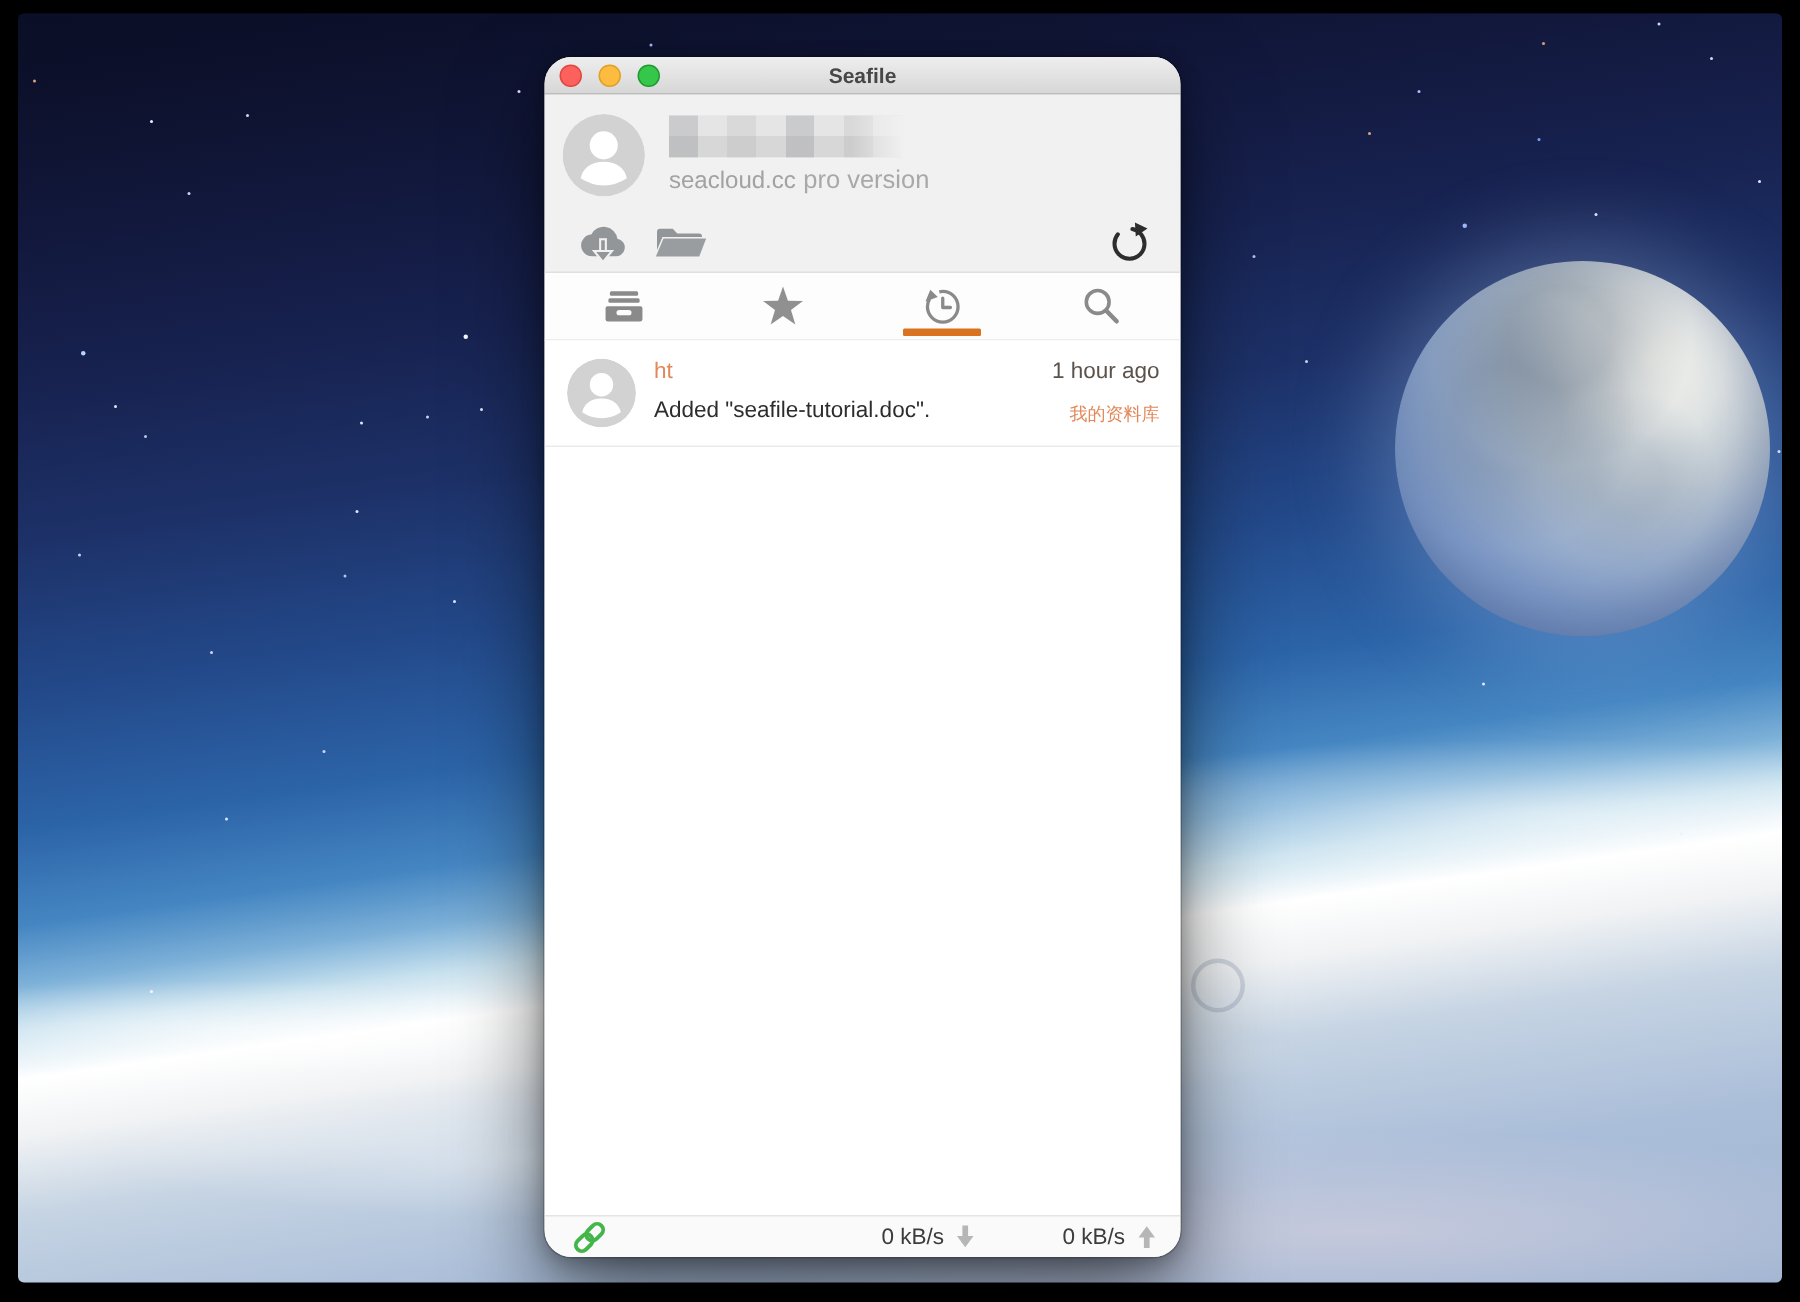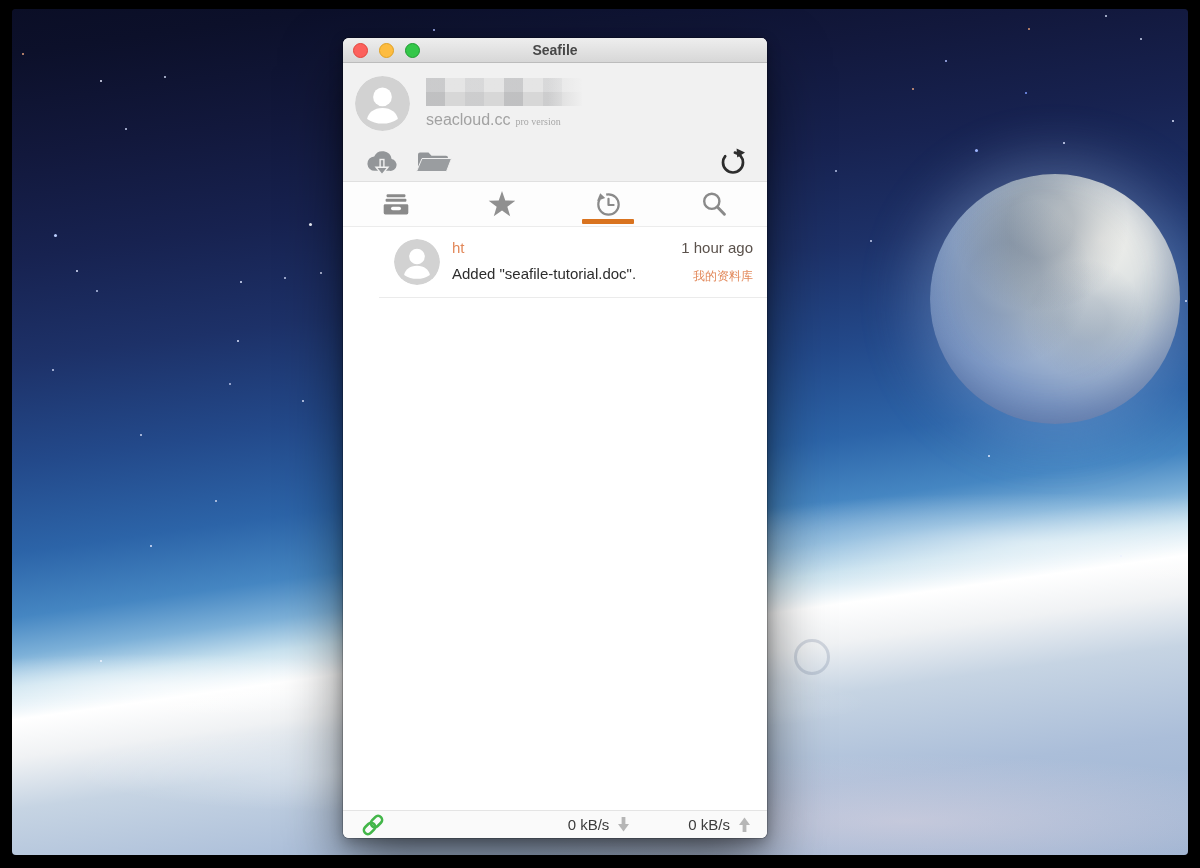--- a/index.html
+++ b/index.html
@@ -43,22 +43,22 @@
          background:
            radial-gradient(circle at 30% 42%, rgba(70,90,120,.22) 0 16%, transparent 38%),
            radial-gradient(circle at 44% 20%, rgba(80,95,115,.32) 0 14%, transparent 36%),
            radial-gradient(circle at 62% 58%, rgba(90,110,140,.18) 0 11%, transparent 28%),
            radial-gradient(circle at 68% 26%, #f4f3ee 0%, #dfe3e3 20%, #bdc8d2 36%, #9cb0cd 52%, #7f9ac6 68%, #6a88bb 85%, #6080b5 100%);
          box-shadow: 0 0 55px 14px rgba(170,200,240,.30), inset -8px -12px 34px rgba(40,60,110,.28); }
   .faint-ring { position:absolute; left:782px; top:630px; width:36px; height:36px; border-radius:50%;
          border:3px solid rgba(90,110,140,.22); }
 
   
-  .window { position:absolute; left:343px; top:38px; width:424px; height:800px;
-         border-radius:6px; overflow:hidden; background:#fff;
+  .window { position:absolute; left:363px; top:38px; width:424px; height:800px;
+         border-radius:18px; overflow:hidden; background:#fff;
          display:flex; flex-direction:column;
          box-shadow: 0 0 0 1px rgba(0,0,0,.18), 0 28px 60px rgba(0,0,0,.55), 0 4px 14px rgba(0,0,0,.30); }
 
   .titlebar { height:25px; flex:0 0 25px; background:linear-gradient(#eeeeee,#d7d7d7);
          border-bottom:1px solid #bcbcbc; position:relative; display:flex; align-items:center; }
   .traffic { position:absolute; left:10px; top:0; height:100%; display:flex; align-items:center; gap:11px; }
   .tl { width:15px; height:15px; border-radius:50%; }
   .tl.close { background:#fc615d; border:1px solid #e2463d; }
   .tl.min   { background:#fdbc40; border:1px solid #dfa023; }
   .tl.zoom  { background:#34c749; border:1px solid #1f9a31; }
@@ -68,33 +68,33 @@
   .account-row { height:80px; display:flex; align-items:center; padding-left:12px; }
   .avatar { border-radius:50%; overflow:hidden; flex:0 0 auto; }
   .avatar svg { display:block; }
   .account-info { margin-left:16px; }
   .censored { width:156px; height:28px; margin-bottom:5px; background-color:#d7d7d7;
          background-image:
            linear-gradient(90deg, transparent 78%, rgba(241,241,241,.95)),
            repeating-linear-gradient(90deg, rgba(110,112,118,.22) 0 19px, transparent 19px 39px, rgba(150,152,158,.16) 39px 58px, transparent 58px 78px),
            repeating-linear-gradient(180deg, rgba(255,255,255,.35) 0 14px, transparent 14px 28px); }
   .server-line { font-size:16px; color:#a2a2a2; white-space:nowrap; }
-  .server-line .edition { font-size:10px; color:#a8a8a8; margin-left:5px;font-family:Liberation Serif, serif; }
+  .server-line .edition { font-size:17px; color:#a8a8a8; margin-left:5px; }
 
   .toolbar { height:38px; display:flex; align-items:center; padding:0 20px; }
   .tb-icon { display:flex; align-items:center; }
   .tb-folder { margin-left:13px; }
   .tb-refresh { margin-left:auto; }
 
   .tabbar { flex:0 0 45px; background:#fdfdfd; border-bottom:1px solid #ececec; display:flex; }
   .tab { flex:1; display:flex; align-items:center; justify-content:center; position:relative; }
   .tab-indicator { position:absolute; bottom:2px; left:50%; transform:translateX(-50%);
          width:52px; height:5px; border-radius:1px; }
 
-  .list { flex:1; background:#fff; overflow:hidden;padding-left:36px; }
+  .list { flex:1; background:#fff; overflow:hidden; }
   .act-row { display:flex; padding:12px 14px 12px 15px; border-bottom:1px solid #ebebeb; }
   .act-content { flex:1; margin-left:12px; display:grid; grid-template-columns:1fr auto; row-gap:5px; }
   .act-user { font-size:15px; color:#e2885a; }
   .act-time { font-size:15px; color:#5b524c; justify-self:end;margin-left:44px; }
   .act-msg { font-size:15px; line-height:1.38; color:#2d2d2d; max-width:222px; word-break:break-all; padding-top:2px; }
   .act-lib { font-size:12px; color:#e2885a; justify-self:end; align-self:end; }
 
   .statusbar { flex:0 0 28px; background:#fafafa; border-top:1px solid #e4e4e4;
          display:flex; align-items:center; padding:0 14px 0 18px; }
   .rate { display:flex; align-items:center; gap:6px; font-size:15px; color:#3c3c3c; }

